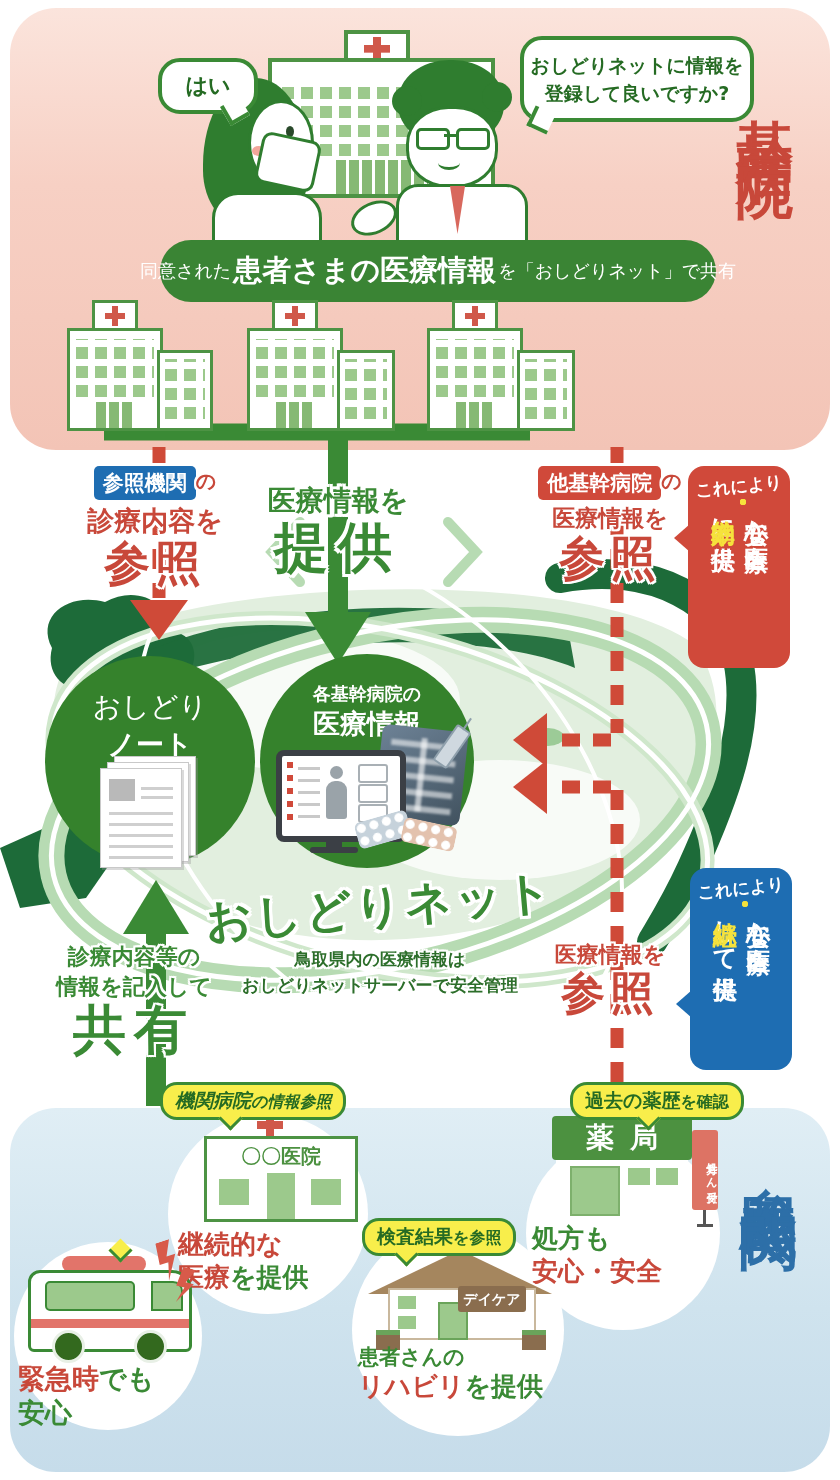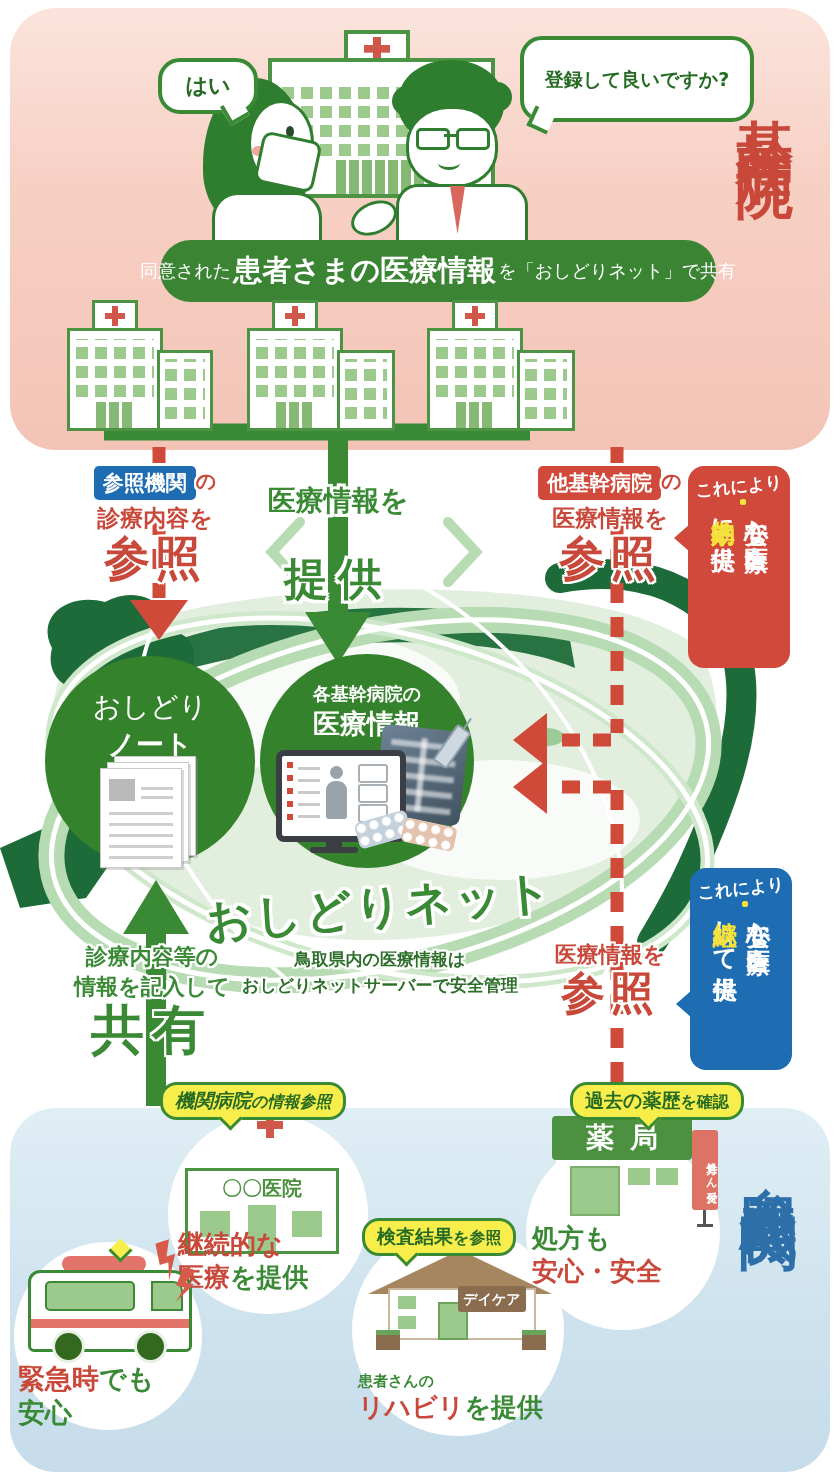--- a/index.html
+++ b/index.html
@@ -139,20 +139,21 @@
     <div class="abs" style="left:396px;top:184px;width:126px;height:56px;background:#fff;border:3px solid #2f7d2f;border-radius:22px 22px 0 0;"></div>
     <div class="abs" style="left:450px;top:186px;width:15px;height:48px;background:#d8685d;clip-path:polygon(0 0,100% 0,50% 100%);"></div>
     <div class="abs" style="left:350px;top:202px;width:42px;height:26px;background:#fff;border:3px solid #2f7d2f;border-radius:50%;transform:rotate(-24deg);"></div>
   </div>
 
   <div class="bub" style="left:158px;top:58px;width:92px;height:48px;font-size:22px;">
     <span>はい</span>
     <div class="tail" style="right:8px;bottom:-12px;transform:rotate(60deg);"></div>
   </div>
   <div class="bub" style="left:520px;top:36px;width:226px;height:78px;font-size:19px;line-height:1.5;flex-direction:column;">
+    <span>おしどりネットに情報を</span>
     <span>登録して良いですか?</span>
     <div class="tail" style="left:6px;bottom:-13px;transform:rotate(115deg);"></div>
   </div>
 
   <div class="abs banner">
     <span style="font-size:18px;">同意された</span>
     <span style="font-size:29px;font-weight:bold;margin:0 2px;">患者さまの医療情報</span>
     <span style="font-size:18px;">を「おしどりネット」で共有</span>
   </div>
 
@@ -190,27 +191,27 @@
         <div class="win" style="left:6px;top:8px;right:6px;height:58px;"></div>
         <div class="door" style="left:26px;bottom:0;width:38px;height:26px;"></div>
       </div>
     <div class="abs bldg" style="left:517px;top:350px;width:52px;height:75px;">
         <div class="win" style="left:5px;top:6px;right:5px;height:60px;"></div>
       </div>
   </div>
 
   <div class="fcol" style="left:55px;top:466px;">
     <div><span class="fbadge" style="background:#1e6db2;">参照機関</span><span class="redtxt bold ow2" style="font-size:20px;">の</span></div>
-    <div class="redtxt bold ow2" style="font-size:23px;margin-top:3px;">診療内容を</div>
+    <div class="redtxt bold ow2" style="font-size:27px;margin-top:3px;">診療内容を</div>
     <div class="redtxt ow2 bigword">参照</div>
   </div>
 
   <div class="fcol" style="left:238px;top:482px;">
     <div class="greentxt bold ow3" style="font-size:28px;">医療情報を</div>
-    <div class="greentxt ow3 bigword" style="font-size:44px;letter-spacing:10px;margin-top:36px;">提供</div>
+    <div class="greentxt ow3 bigword" style="font-size:54px;letter-spacing:10px;">提供</div>
   </div>
 
   <div class="fcol" style="left:510px;top:466px;">
     <div><span class="fbadge" style="background:#d0493a;">他基幹病院</span><span class="redtxt bold ow2" style="font-size:20px;">の</span></div>
     <div class="redtxt bold ow2" style="font-size:23px;margin-top:3px;">医療情報を</div>
     <div class="redtxt ow2 bigword">参照</div>
   </div>
 
   <div class="callout" style="left:688px;top:466px;height:202px;background:#d0493a;">
     <span class="hdr">これにより</span>
@@ -258,21 +259,21 @@
     <div style="position:absolute;left:142px;top:168px;width:54px;height:25px;background-color:#e3c2ae;background-image:radial-gradient(#fff 4px,transparent 5px);background-size:13px 13px;border-radius:6px;transform:rotate(12deg);"></div>
     <div style="position:absolute;left:170px;top:84px;width:40px;height:13px;background:#cfd8df;border:2px solid #8fa0ac;border-radius:3px;transform:rotate(-55deg);">
       <div style="position:absolute;right:-14px;top:5px;width:14px;height:2px;background:#8fa0ac;"></div>
     </div>
   </div>
 
   <div class="abs ctr bold greentxt ow3" style="left:195px;top:876px;width:370px;font-size:46px;letter-spacing:3px;transform:rotate(-5deg);">おしどりネット</div>
   <div class="abs ctr bold ow2" style="left:180px;top:948px;width:400px;font-size:17px;color:#2c6e2a;">鳥取県内の医療情報は</div>
   <div class="abs ctr bold ow2" style="left:160px;top:974px;width:440px;font-size:17px;color:#2c6e2a;">おしどりネットサーバーで安全管理</div>
 
-  <div class="fcol" style="left:52px;top:942px;">
+  <div class="fcol" style="left:34px;top:942px;">
     <div class="greentxt bold ow2" style="font-size:22px;">診療内容等の</div>
     <div class="greentxt bold ow2" style="font-size:22px;">情報を記入して</div>
     <div class="greentxt ow2 bigword" style="font-size:53px;letter-spacing:8px;">共有</div>
   </div>
 
   <div class="fcol" style="left:510px;top:938px;">
     <div class="redtxt bold ow2" style="font-size:22px;margin-top:2px;">医療情報を</div>
     <div class="redtxt ow2 bigword" style="font-size:44px;">参照</div>
   </div>
 
@@ -288,21 +289,21 @@
   <div class="ctri" style="left:676px;top:990px;border-right:16px solid #1e6db2;"></div>
 
   <div class="abs vjp bold" style="left:730px;top:1140px;font-size:58px;letter-spacing:10px;color:#2d6fa8;">参照機関</div>
 
   <div class="wc" style="left:168px;top:1114px;width:200px;height:200px;"></div>
   <div class="wc" style="left:14px;top:1242px;width:188px;height:188px;"></div>
   <div class="wc" style="left:352px;top:1224px;width:212px;height:212px;"></div>
   <div class="wc" style="left:526px;top:1136px;width:194px;height:194px;"></div>
 
   <div class="abs cross" style="left:257px;top:1112px;width:26px;height:26px;"></div>
-  <div class="abs bldg" style="left:185px;top:1136px;width:148px;height:80px;margin-top:32px;">
+  <div class="abs bldg" style="left:204px;top:1136px;width:148px;height:80px;">
     <div class="ctr" style="font-size:20px;color:#4c9140;font-weight:bold;margin-top:4px;">〇〇医院</div>
     <div class="smallwin" style="left:12px;top:40px;width:30px;height:26px;"></div>
     <div class="smallwin" style="left:104px;top:40px;width:30px;height:26px;"></div>
     <div style="position:absolute;left:60px;top:34px;width:28px;height:46px;background:#9cc98c;background-image:linear-gradient(#fff,#fff) center/2px 100% no-repeat;"></div>
   </div>
   <div class="caption" style="left:178px;top:1228px;width:180px;font-size:26px;">
     <div class="redtxt">継続的な</div>
     <div><span class="redtxt">医療</span><span class="greentxt">を提供</span></div>
   </div>
   <div class="yb" style="left:160px;top:1082px;font-style:italic;">
@@ -333,21 +334,21 @@
     <div class="abs" style="left:388px;top:1288px;width:144px;height:48px;background:#fff;border:2px solid #c9b89d;">
       <div class="smallwin" style="left:8px;top:6px;width:18px;height:13px;"></div>
       <div class="smallwin" style="left:8px;top:26px;width:18px;height:13px;"></div>
       <div style="position:absolute;left:48px;top:12px;width:26px;height:34px;background:#9cc98c;border:2px solid #6aa45a;"></div>
     </div>
     <div class="abs ctr" style="left:458px;top:1286px;width:68px;height:26px;background:#8a6d4e;border-radius:3px;color:#fff;font-size:14px;font-weight:bold;line-height:26px;">デイケア</div>
     <div class="abs" style="left:376px;top:1330px;width:24px;height:15px;background:#8a6d4e;border-top:5px solid #6aa45a;"></div>
     <div class="abs" style="left:522px;top:1330px;width:24px;height:15px;background:#8a6d4e;border-top:5px solid #6aa45a;"></div>
   </div>
   <div class="caption" style="left:358px;top:1344px;width:200px;font-size:26px;">
-    <div class="greentxt" style="font-size:15px;margin-top:28px;">患者さんの</div>
+    <div class="greentxt" style="font-size:21px;">患者さんの</div>
     <div><span class="redtxt">リハビリ</span><span class="greentxt">を提供</span></div>
   </div>
   <div class="yb" style="left:362px;top:1218px;">
     <span class="strong">検査結果</span><span class="rest">を参照</span>
   </div>
   <div class="ybt" style="left:398px;top:1246px;"></div>
 
   <div>
     <div class="abs ctr" style="left:552px;top:1116px;width:140px;height:44px;background:#4c9140;border-radius:4px;color:#fff;font-size:28px;font-weight:bold;letter-spacing:16px;line-height:44px;text-indent:16px;">薬局</div>
     <div class="abs" style="left:556px;top:1160px;width:132px;height:56px;background:#fff;">

